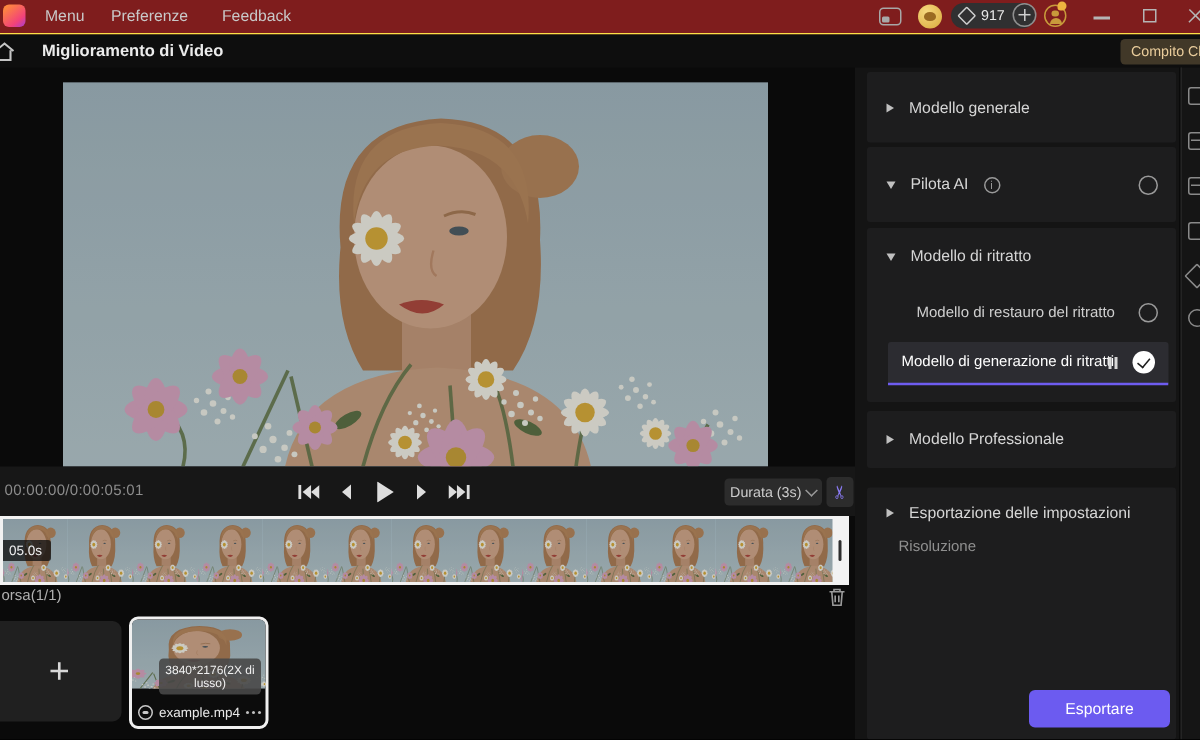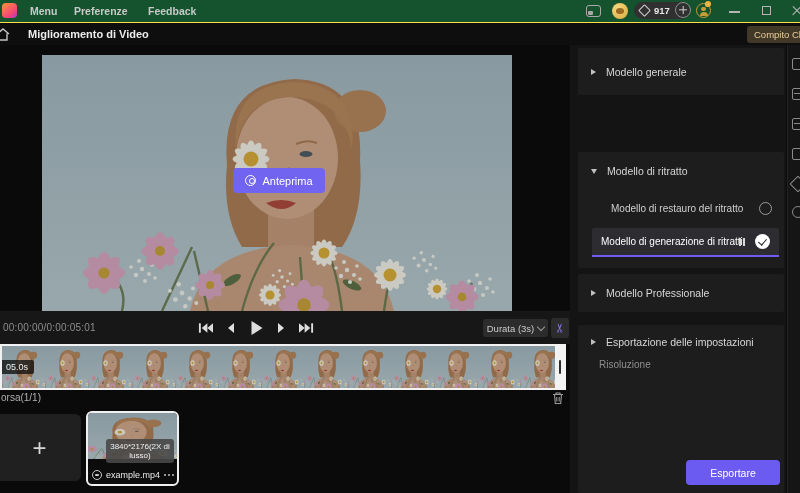--- a/index.html
+++ b/index.html
@@ -1,21 +1,21 @@
 <!DOCTYPE html>
 <html><head>
 <meta charset="utf-8">
 <style>
   html,body{margin:0;padding:0;background:#000;}
   #app{position:relative;width:800px;height:493px;overflow:hidden;background:#0a0a0a;
        font-family:"Liberation Sans",sans-serif;color:#ddd;-webkit-font-smoothing:antialiased;}
   .abs{position:absolute;}
 
   
-  .titlebar{position:absolute;left:0;top:0;width:800px;height:22px;background:#14532d;border-bottom:1px solid #fde047;font-weight:bold;}
+  .titlebar{position:absolute;left:0;top:0;width:800px;height:22px;background:#7f1d1d;border-bottom:1px solid #fde047;}
   .logo{position:absolute;left:2px;top:3px;width:15px;height:15px;border-radius:4px;
         background:linear-gradient(140deg,#ff8a3c 10%,#f2427a 70%,#8a3cf0 110%);}
   .menu-item{position:absolute;top:5px;font-size:10.5px;color:#c9c9c9;cursor:default;}
   .pip-icon{position:absolute;left:586px;top:5px;width:13px;height:10px;border:1px solid #a8a8a8;border-radius:3px;}
   .pip-icon::after{content:"";position:absolute;left:1px;bottom:1px;width:5px;height:4px;background:#a8a8a8;border-radius:1px;}
   .coin-icon{position:absolute;left:612px;top:3px;width:16px;height:16px;border-radius:50%;
         background:radial-gradient(circle at 35% 30%,#f6d87f,#d9a93c);}
   .coin-icon::after{content:"";position:absolute;left:4px;top:5px;width:8px;height:6px;background:#9a6a22;border-radius:50% 50% 45% 45%;}
   .credits-pill{position:absolute;left:634px;top:2px;width:56px;height:17px;background:#303031;border-radius:9px;
         display:flex;align-items:center;padding-left:6px;box-sizing:border-box;}
@@ -237,24 +237,20 @@
     </svg>
     <div class="page-title">Miglioramento di Video</div>
     <div class="tooltip">Compito Clou</div>
   </div>
 
   <div class="video-wrap">
     <svg width="470" height="256" viewBox="0 0 470 256">
         <use href="#scene"></use>
       </svg>
   </div>
-  <div class="anteprima-btn">
-    <span class="eye-icon"></span>
-    <span class="lbl">Anteprima</span>
-  </div>
 
   <div class="transport">
     <div class="time-label">00:00:00/0:00:05:01</div>
     <div class="controls">
       <span class="tbtn">
         <svg width="15" height="12" viewBox="0 0 16 12">
             <rect x="1" y="1" width="2" height="10"></rect>
             <polygon points="10,1 10,11 4,6"></polygon>
             <polygon points="16,1 16,11 10,6"></polygon>
           </svg>
@@ -357,20 +353,28 @@
   </div>
 
   <div class="sidebar">
     <div class="card" style="top:3px;height:47px">
       <div class="sec-head">
         <span class="tri-right"></span>
         <span class="sec-label">Modello generale</span>
       </div>
     </div>
 
+    <div class="card" style="top:53px;height:50px">
+      <div class="sec-head">
+        <span class="tri-down"></span>
+        <span class="sec-label">Pilota AI</span>
+        <span class="info-icon"></span>
+      </div>
+      <span class="radio" style="right:12px;top:19px"></span>
+    </div>
 
     <div class="card" style="top:107px;height:116px">
       <div class="sec-head" style="height:38px">
         <span class="tri-down"></span>
         <span class="sec-label">Modello di ritratto</span>
       </div>
       <div>
         <span class="subrow-label" style="top:51px">Modello di restauro del ritratto</span>
         <span class="radio" style="right:12px;top:50px"></span>
       </div>

